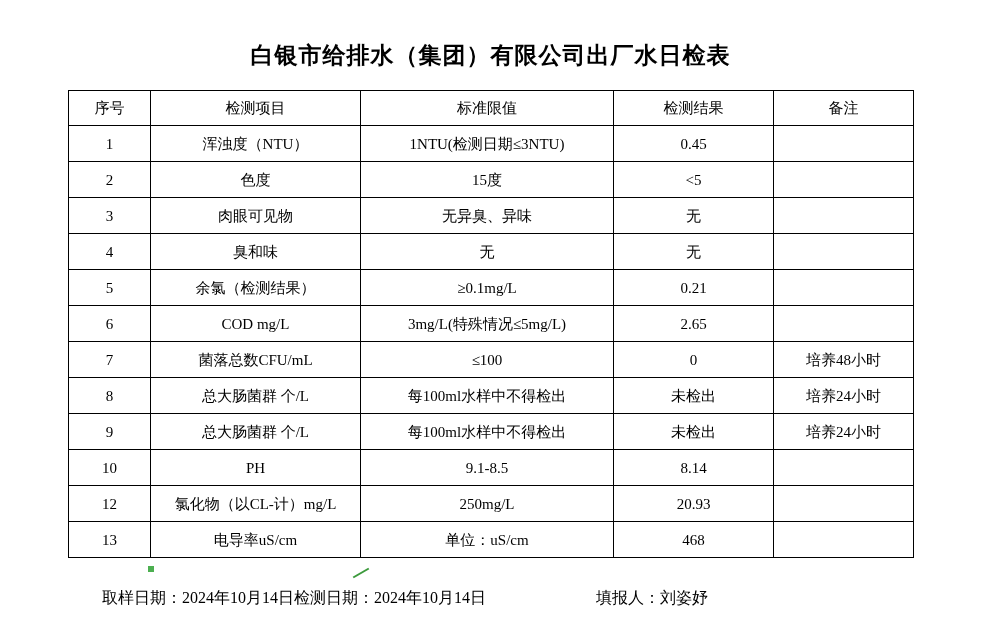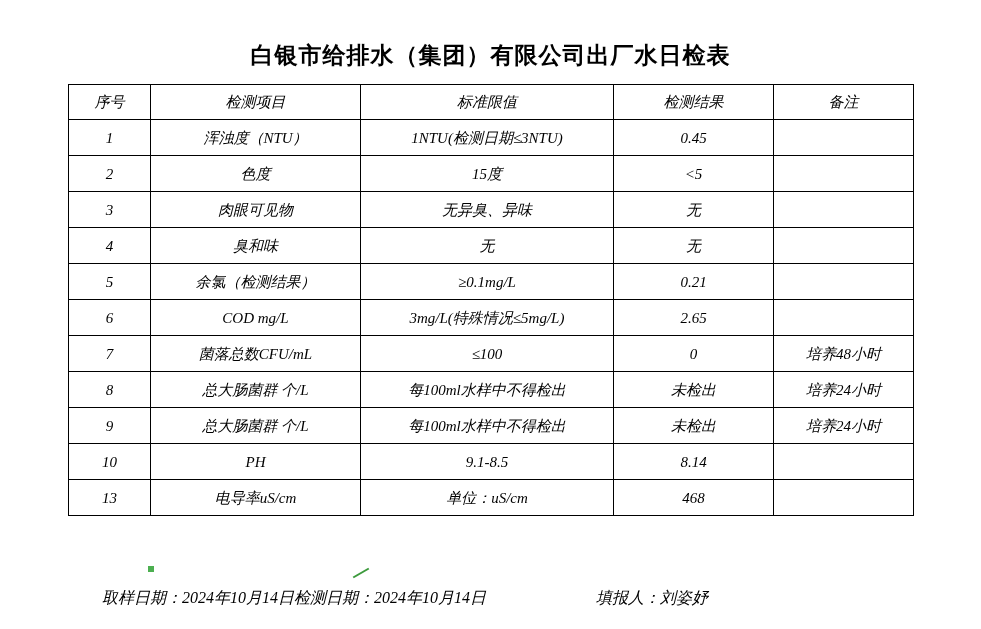--- a/index.html
+++ b/index.html
@@ -27,23 +27,22 @@
     font-family: "Liberation Serif", "DejaVu Serif", serif;
     letter-spacing: 1px;
     margin: 0;
     padding-top: 43px;
     padding-bottom: 0;
     line-height: 1.1;
   }
   .table-wrap {
     position: absolute;
     left: 68px;
-    top: 84px;
+    top: 90px;
     width: 845px;
-    font-style: italic;
   }
   table.report {
     border-collapse: collapse;
     width: 845px;
     table-layout: fixed;
   }
   table.report td, table.report th {
     border: 1px solid #000000;
     height: 35px;
     text-align: center;
@@ -70,21 +69,20 @@
     top: 578px;
     width: 845px;
     height: 40px;
     display: flex;
     align-items: center;
     font-size: 16px;
     font-family: "Liberation Serif", "DejaVu Serif", serif;
   }
   .footer .f-item {
     white-space: nowrap;
-    font-style: italic;
   }
   .f-sample { margin-left: 34px; }
   .f-test { }
   .f-filler { margin-left: 110px; }
 
   .green-mark {
     position: absolute;
     left: 148px;
     top: 566px;
     width: 6px;
@@ -191,20 +189,27 @@
           <td>培养24小时</td>
         </tr>
         <tr>
           <td>10</td>
           <td>PH</td>
           <td>9.1-8.5</td>
           <td>8.14</td>
           <td></td>
         </tr>
         <tr>
+          <td>12</td>
+          <td>氯化物（以CL-计）mg/L</td>
+          <td>250mg/L</td>
+          <td>20.93</td>
+          <td></td>
+        </tr>
+        <tr>
           <td>13</td>
           <td>电导率uS/cm</td>
           <td>单位：uS/cm</td>
           <td>468</td>
           <td></td>
         </tr>
       </tbody>
     </table>
   </div>
 

